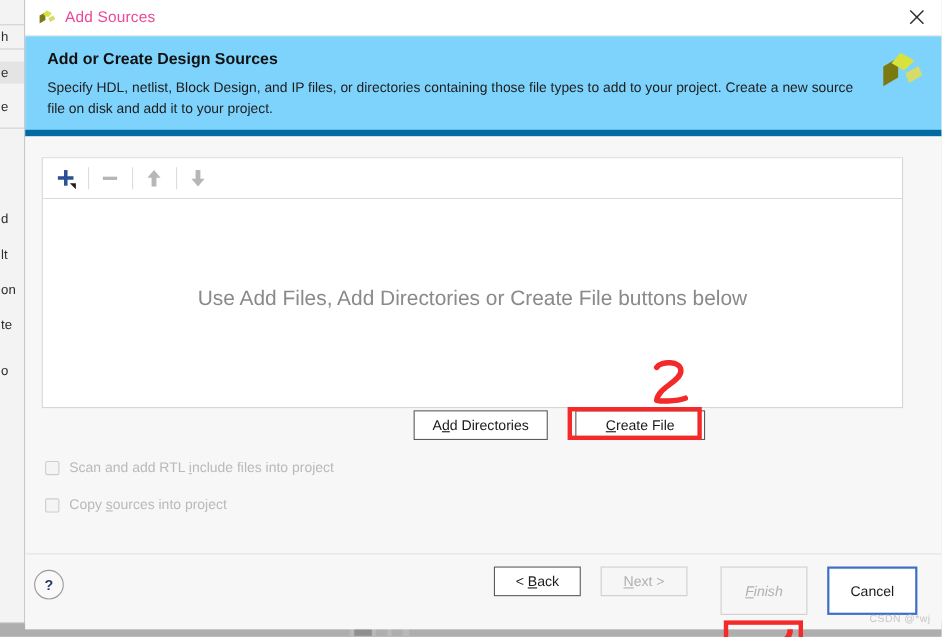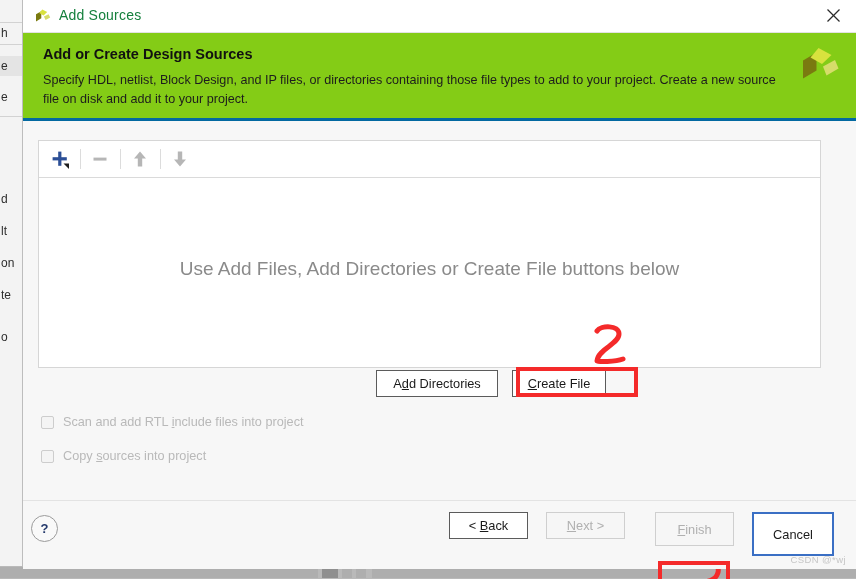--- a/index.html
+++ b/index.html
@@ -81,40 +81,40 @@
   }
   .title-logo {
     position: absolute;
     left: 11px; top: 8px;
     width: 17px; height: 17px;
   }
   .title-text {
     position: absolute;
     left: 36px; top: 7px;
     font-size: 14px;
-    color: #15803d;
+    color: #ec4899;
     letter-spacing: .2px;
   }
   .close-btn {
     position: absolute;
     right: 0; top: 0;
     width: 46px; height: 31px;
     display: flex;
     align-items: center;
     justify-content: center;
     cursor: pointer;
   }
   .close-btn svg { display: block; }
 
   
   .header {
     position: relative;
     height: 85px;
-    background: #84cc16;
-    border-bottom: 3px solid #0369a1;
+    background: #7dd3fc;
+    border-bottom: 6px solid #0369a1;
   }
   .header-title {
     position: absolute;
     left: 20px; top: 13px;
     font-size: 14.5px;
     font-weight: bold;
     color: #111111;
   }
   .header-desc {
     position: absolute;
@@ -380,21 +380,21 @@
       <div class="btn" style="left:353px; top:249px; width:0; height:0; border:none;"></div>
 
       <div class="btn" style="left:351px; top:249px; width:0; border:none; height:0;"></div>
 
       <div class="btn" style="left:353px; top:249px; width:0; height:0; border:none;"></div>
 
       <div class="btn" style="left:353px; top:249px; width:122px; height:27px;">
         <span>A<span class="mn">d</span>d Directories</span>
       </div>
 
-      <div class="btn" style="left:489px; top:249px; width:94px; height:27px;">
+      <div class="btn" style="left:500px; top:249px; width:118px; height:27px;">
         <span><span class="mn">C</span>reate File</span>
       </div>
 
       <div class="redbox" style="left:493px; top:246px; width:122px; height:30px;"></div>
 
       <div class="redmark" style="left:562px; top:200px; width:55px; height:50px;">
         <svg width="55" height="50" viewBox="0 0 55 50">
           <path d="M12,10 C16,4 34,4 34,13 C34,23 13,28 12,40 C13,41 30,41 38,38" stroke="#f42a2a" stroke-width="5" fill="none" stroke-linecap="round" stroke-linejoin="round"></path>
         </svg>
       </div>
@@ -416,21 +416,21 @@
 
       <div class="footer">
         <div class="help-btn">?</div>
 
         <div class="btn" style="left:426px; top:11px; width:79px; height:27px;">
           <span>&lt; <span class="mn">B</span>ack</span>
         </div>
         <div class="btn disabled" style="left:523px; top:11px; width:79px; height:27px;">
           <span><span class="mn">N</span>ext &gt;</span>
         </div>
-        <div class="btn disabled" style="left:632px; top:11px; width:79px; height:34px;">
+        <div class="btn disabled" style="left:632px; top:11px; width:79px; height:44px;font-style:italic;">
           <span><span class="mn">F</span>inish</span>
         </div>
         <div class="btn focus" style="left:729px; top:11px; width:82px; height:44px;">
           <span>Cancel</span>
         </div>
 
         <div class="watermark">CSDN @*wj</div>
       </div>
 
       <div class="redbox" style="left:635px; top:440px; width:72px; height:64px;"></div>

